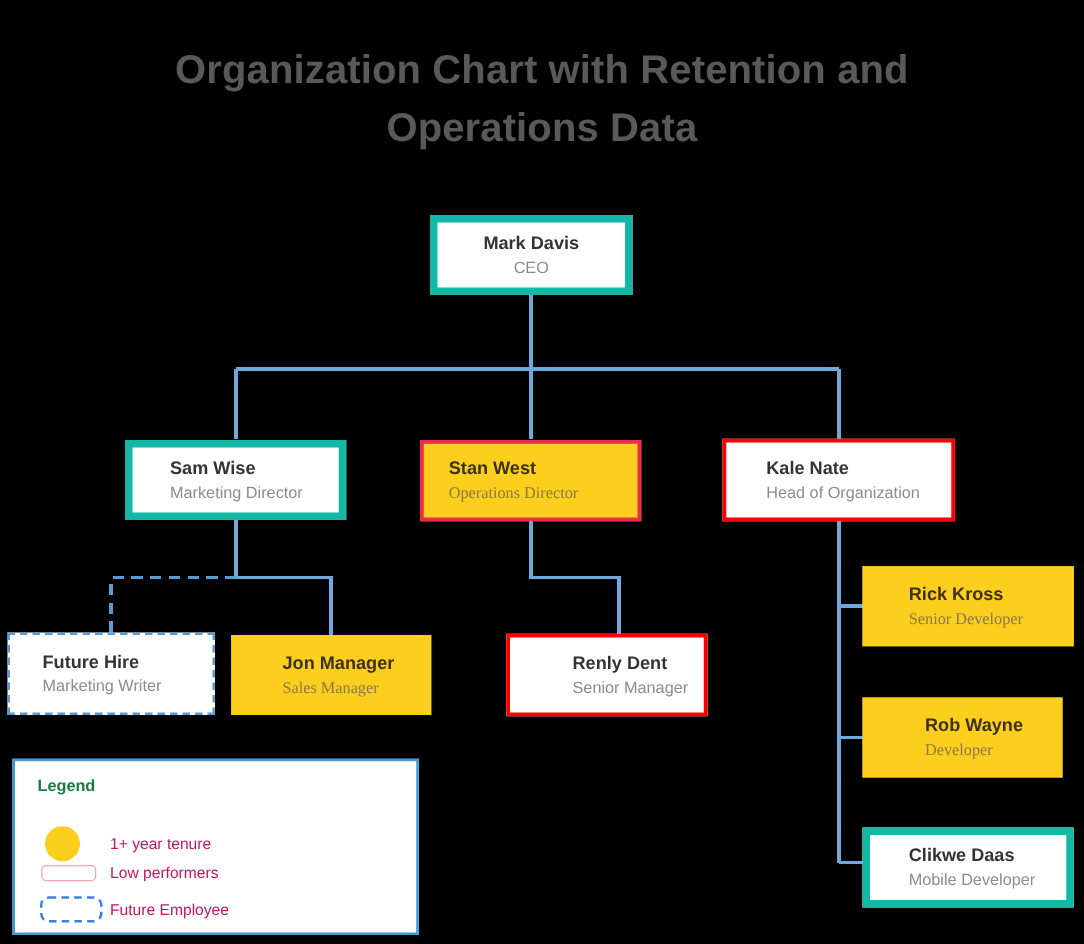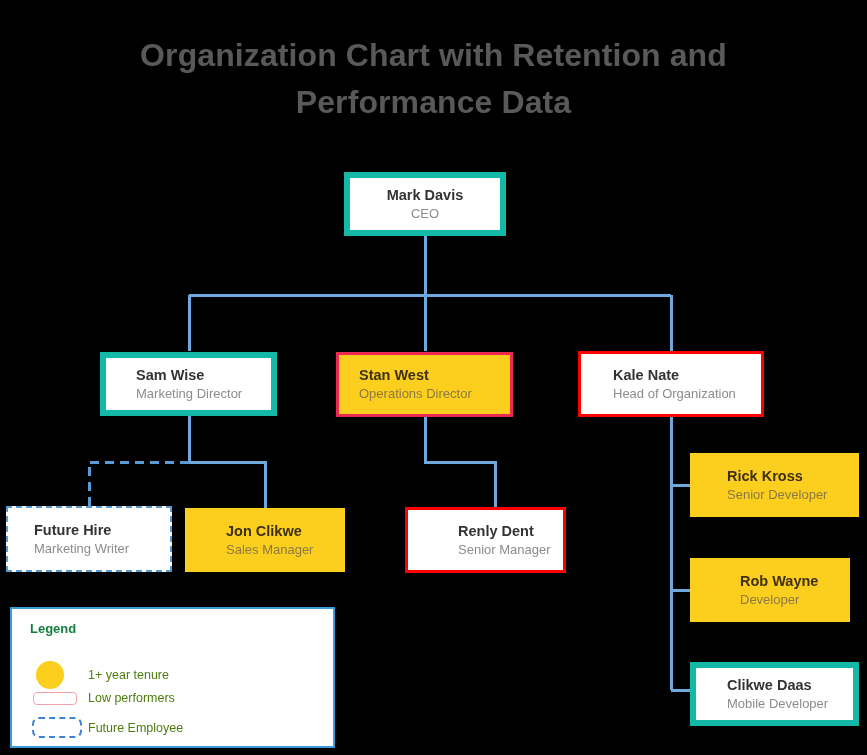--- a/index.html
+++ b/index.html
@@ -69,21 +69,21 @@
   .node .ttl {
     color: #8C8C8C;
     font-size: 13px;
     font-weight: normal;
     line-height: 18px;
     white-space: nowrap;
   }
   
   .node.tenure { background: #FCCE1E; border-color: #FCCE1E; }
   .node.tenure .nm { color: #3D3015; }
-  .node.tenure .ttl { color: #8A7A46; }
+  .node.tenure .ttl { color: #8A7A46; font-family: Liberation Serif, serif; }
   .node.low { border-color: #FF0000; border-width: 3px; }
   .node.tenure.low { border-color: #EC2A4F; border-width: 3px; }
   .node.future {
     border: 2px dashed #5B9BD5;
     background: #FFFFFF;
   }
   
   #legend {
     position: absolute;
     left: 10px;
@@ -103,21 +103,21 @@
     color: #15803d;
   }
   .legend-row {
     position: absolute;
     left: 18px;
     display: flex;
     align-items: center;
   }
   .legend-row .lg-label {
     font-size: 12.5px;
-    color: #4d7c0f;
+    color: #be185d;
     white-space: nowrap;
   }
   .sw-wrap {
     width: 58px;
     display: flex;
     align-items: center;
     justify-content: flex-start;
   }
   .sw-circle {
     width: 28px; height: 28px;
@@ -138,21 +138,21 @@
     border-radius: 7px;
     background: #FFFFFF;
     margin-left: 2px;
   }
 </style>
 </head>
 <body>
 
 <div id="canvas">
 
-  <div class="chart-title">Organization Chart with Retention and Performance Data</div>
+  <div class="chart-title">Organization Chart with Retention and Operations Data</div>
 
   <svg id="connectors" viewBox="0 0 867 755" width="867" height="755">
     <g stroke="#6FA8DC" stroke-width="3" fill="none" shape-rendering="crispEdges">
 
       <path d="M425,236 L425,295"></path>
 
       <path d="M189,295 L671,295"></path>
 
       <path d="M189,295 L189,351"></path>
       <path d="M425,295 L425,351"></path>
@@ -194,21 +194,21 @@
     <div class="nm">Kale Nate</div>
     <div class="ttl">Head of Organization</div>
   </div>
 
   <div class="node future" style="left:6px; top:506px; width:166px; height:66px; padding-left:26px;">
     <div class="nm">Future Hire</div>
     <div class="ttl">Marketing Writer</div>
   </div>
 
   <div class="node tenure" style="left:185px; top:508px; width:160px; height:64px; padding-left:35px;">
-    <div class="nm">Jon Clikwe</div>
+    <div class="nm">Jon Manager</div>
     <div class="ttl">Sales Manager</div>
   </div>
 
   <div class="node low" style="left:405px; top:507px; width:161px; height:66px; padding-left:50px;">
     <div class="nm">Renly Dent</div>
     <div class="ttl">Senior Manager</div>
   </div>
 
   <div class="node tenure" style="left:690px; top:453px; width:169px; height:64px; padding-left:31px;">
     <div class="nm">Rick Kross</div>

